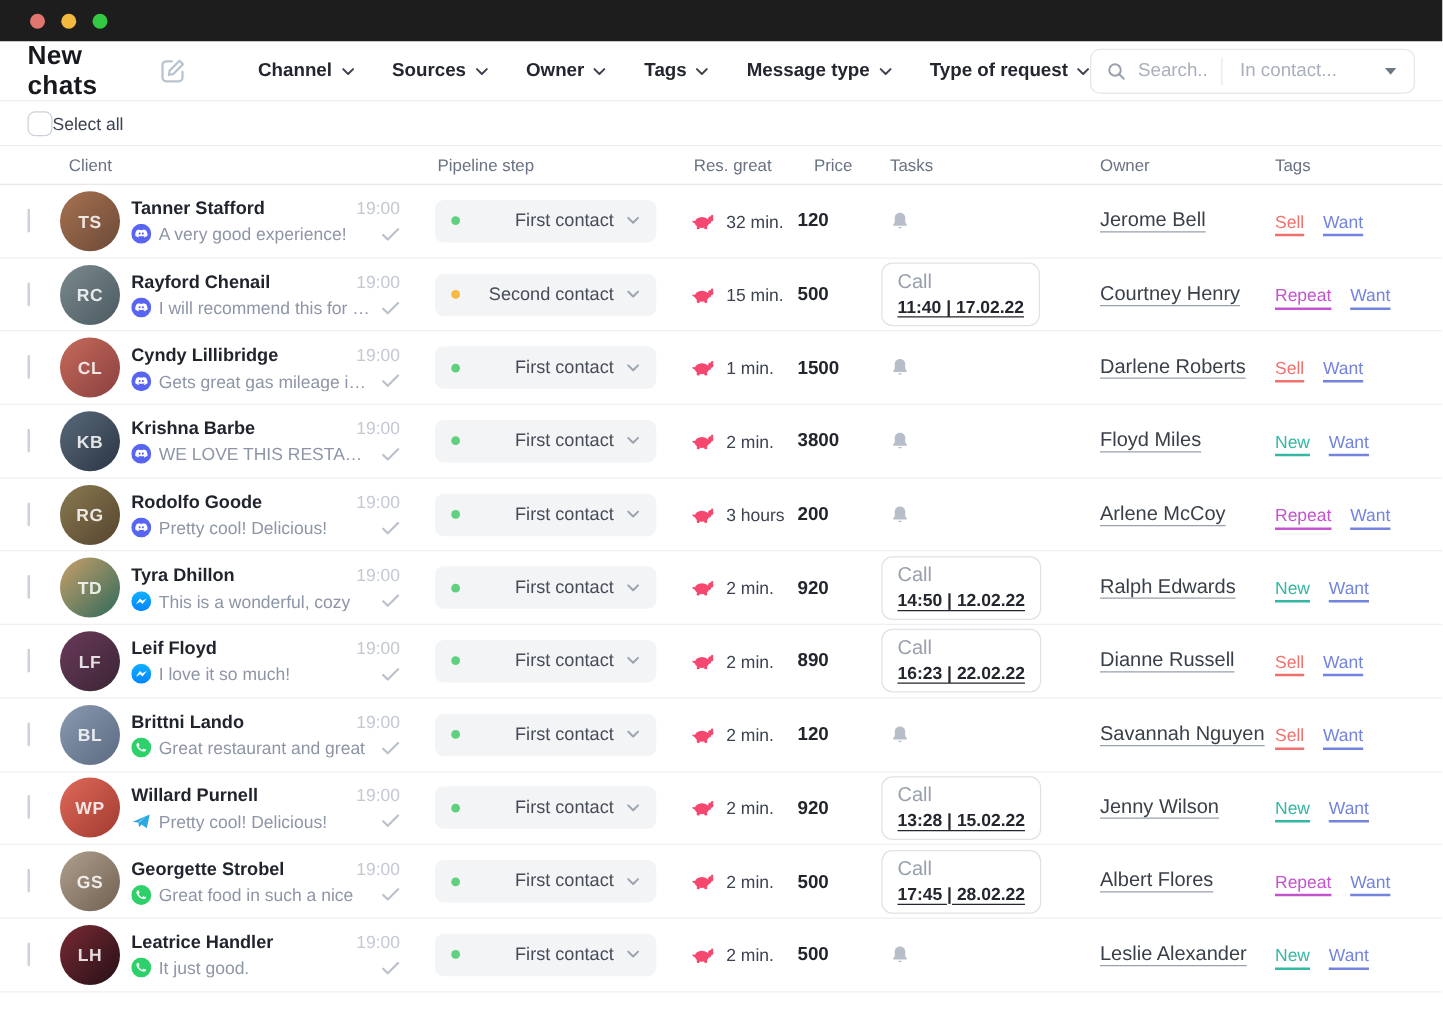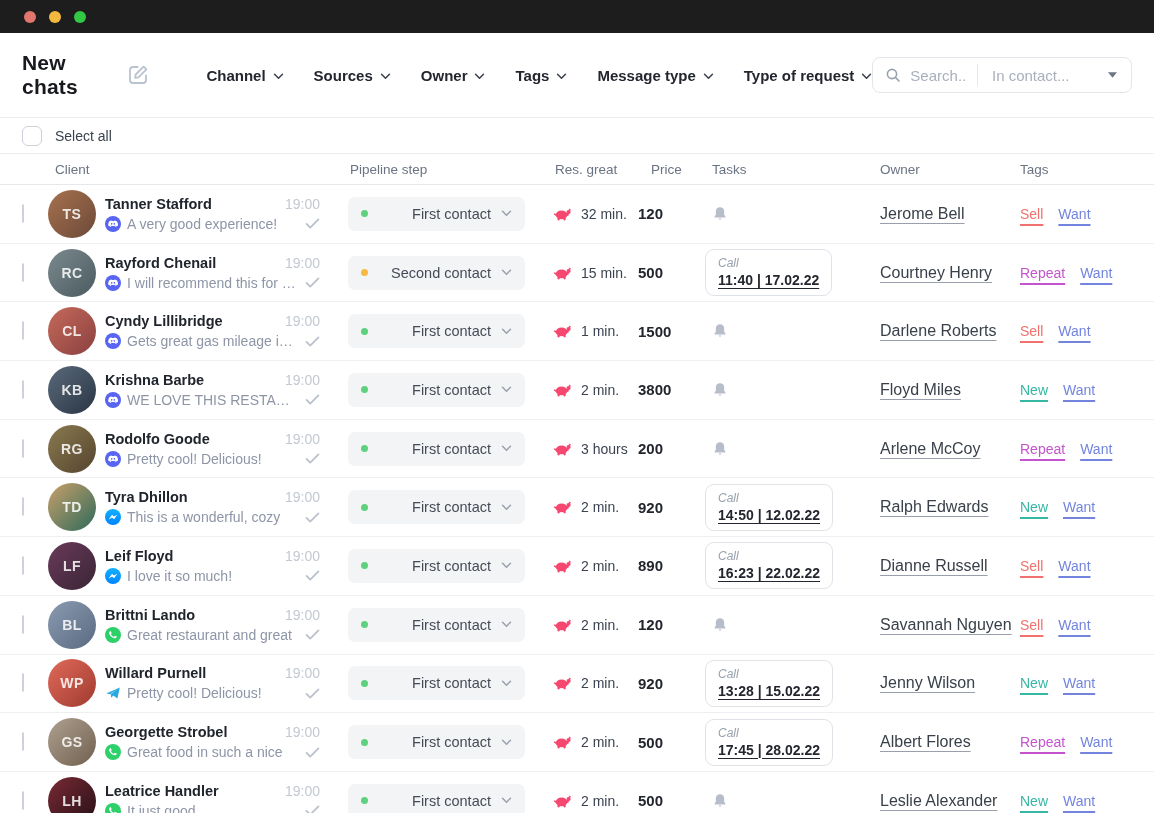--- a/index.html
+++ b/index.html
@@ -7,34 +7,34 @@
   body {
     font-family:"Liberation Sans", sans-serif;
     background:#ffffff; color:#23262e; overflow:hidden;
   }
   
   .topbar { height:33px; background:#1d1d1d; display:flex; align-items:center; padding-left:24px; gap:13px; }
   .tl-dot { width:12px; height:12px; border-radius:50%; }
   .tl-close{ background:#e0766d; } .tl-min{ background:#f3b93f; } .tl-max{ background:#33c843; }
 
   
-  .header { height:85px; display:flex; align-items:center; padding:16px 22px; border-bottom:1px solid #ededf0; }
+  .header { height:48px; display:flex; align-items:center; padding:16px 22px; border-bottom:1px solid #ededf0; }
   .title { font-size:21px; font-weight:700; letter-spacing:.2px; color:#17191f; }
   .compose { margin-left:16px; width:24px; height:24px; display:flex; align-items:center; cursor:pointer; }
   .filters { display:flex; align-items:center; gap:30px; margin-left:56px; }
   .filter { display:flex; align-items:center; gap:7px; font-size:15px; font-weight:600; color:#23262e; cursor:pointer; white-space:nowrap; }
   .filter svg { margin-top:2px; }
   .searchbox { margin-left:auto; width:310px; height:36px; border:1px solid #e3e6ea; border-radius:8px; display:flex; align-items:center; overflow:hidden; background:#fff; }
   .search-left { flex:1; display:flex; align-items:center; gap:9px; padding:0 12px; height:100%; }
   .search-left input { border:none; outline:none; width:100%; font-size:15px; color:#3c4350; font-family:inherit; }
   .search-left input::placeholder { color:#a9b0bc; }
   .search-right { width:154px; height:22px; border-left:1px solid #e6e8ec; display:flex; align-items:center; justify-content:space-between; padding:0 14px 0 14px; font-size:15px; color:#a9b0bc; cursor:pointer; }
 
   
-  .selectall { height:36px; display:flex; align-items:center; padding:0 22px; gap:13px; border-bottom:1px solid #ededf0; }
+  .selectall { height:36px; display:flex; align-items:center; padding:0 22px; border-bottom:1px solid #ededf0; }
   .checkbox { width:20px; height:20px; border:1.5px solid #ccd1da; border-radius:6px; background:#fff; cursor:pointer; flex:none; }
   .selectall-label { font-size:14px; color:#3a4250; }
 
   
   .grid { display:grid; grid-template-columns:26px 300px 192px 98px 57px 173px 150px 1fr; padding:0 22px; align-items:center; }
   .thead { height:31px; border-bottom:1px solid #e7e8ec; }
   .th { font-size:13.5px; font-weight:500; color:#6a7383; }
   .col-client{ padding-left:7px; } .col-pipeline{ padding-left:2px; } .col-res{ padding-left:15px; }
   .col-price{ text-align:center; } .col-tasks{ padding-left:17px; } .col-owner{ padding-left:12px; } .col-tags{ padding-left:2px; }
 
@@ -55,21 +55,21 @@
   .chip-dot { width:7px; height:7px; border-radius:50%; flex:none; }
   .chip-label { flex:1; font-size:14.5px; color:#454b57; }
 
   .res-cell { display:flex; align-items:center; gap:9px; padding-left:13px; }
   .res-text { font-size:14px; color:#3c4350; }
   .price { font-size:15px; font-weight:700; color:#22252c; }
 
   .tasks-cell { padding-left:10px; display:flex; align-items:center; }
   .bell { margin-left:8px; display:flex; }
   .call-card { border:1px solid #dfe3e8; border-radius:9px; padding:6px 12px 7px; background:#fff; cursor:pointer; }
-  .call-title { font-size:12px; color:#98a0ac;font-style:italic; }
+  .call-title { font-size:16px; color:#98a0ac; }
   .call-dt { margin-top:2px; font-size:14px; font-weight:700; color:#23262e; text-decoration:underline; text-underline-offset:3px; text-decoration-thickness:1px; }
 
   .owner-cell { padding-left:12px; }
   .owner-link { font-size:16px; color:#394049; text-decoration:underline; text-underline-offset:4px; text-decoration-color:#9aa0ab; cursor:pointer; white-space:nowrap; }
 
   .tags-cell { padding-left:2px; display:flex; gap:15px; }
   .tag { font-size:14px; font-weight:500; text-decoration:underline; text-underline-offset:5px; text-decoration-thickness:1.5px; cursor:pointer; white-space:nowrap; }
 </style>
 </head>
 <body>

